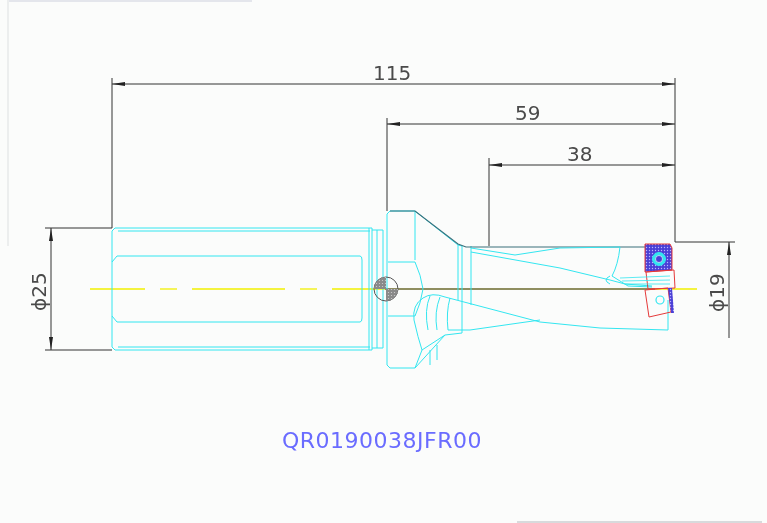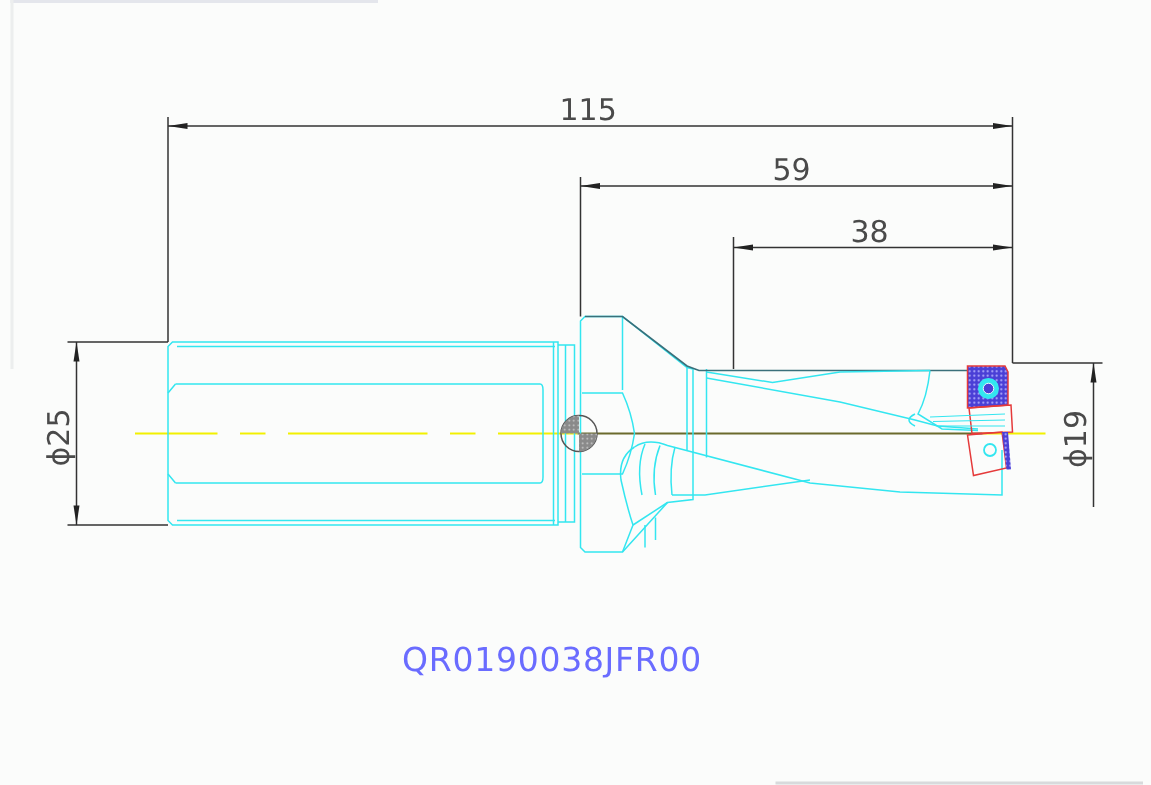--- a/index.html
+++ b/index.html
@@ -3,21 +3,21 @@
   <meta charset="utf-8">
   <style>
     html, body { margin:0; padding:0; }
     body { width:767px; height:523px; background:#fbfcfb; position:relative; overflow:hidden;
            font-family:"Liberation Sans", sans-serif; }
     .frame-top { position:absolute; left:7px; top:0; width:245px; height:2px; background:#e4e6ec; }
     .frame-left { position:absolute; left:7px; top:0; width:2px; height:246px; background:#eceeee; }
     .frame-bottom { position:absolute; left:517px; top:521px; width:245px; height:2px; background:#d8dadc; }
     svg { position:absolute; left:0; top:0; }
     .dimtext { font-family:"DejaVu Sans", sans-serif; font-size:20px; fill:#4a4a4a; font-weight:normal; }
-    .part-label { position:absolute; left:268px; top:428px; font-family:"DejaVu Sans", sans-serif;
+    .part-label { position:absolute; left:282px; top:428px; font-family:"DejaVu Sans", sans-serif;
                   font-size:22px; color:#6a6cff; letter-spacing:0.5px; }
   </style>
 </head>
 <body>
 
 <div class="frame-top"></div>
 <div class="frame-left"></div>
 <div class="frame-bottom"></div>
 
 <svg width="767" height="523" viewBox="0 0 767 523">

